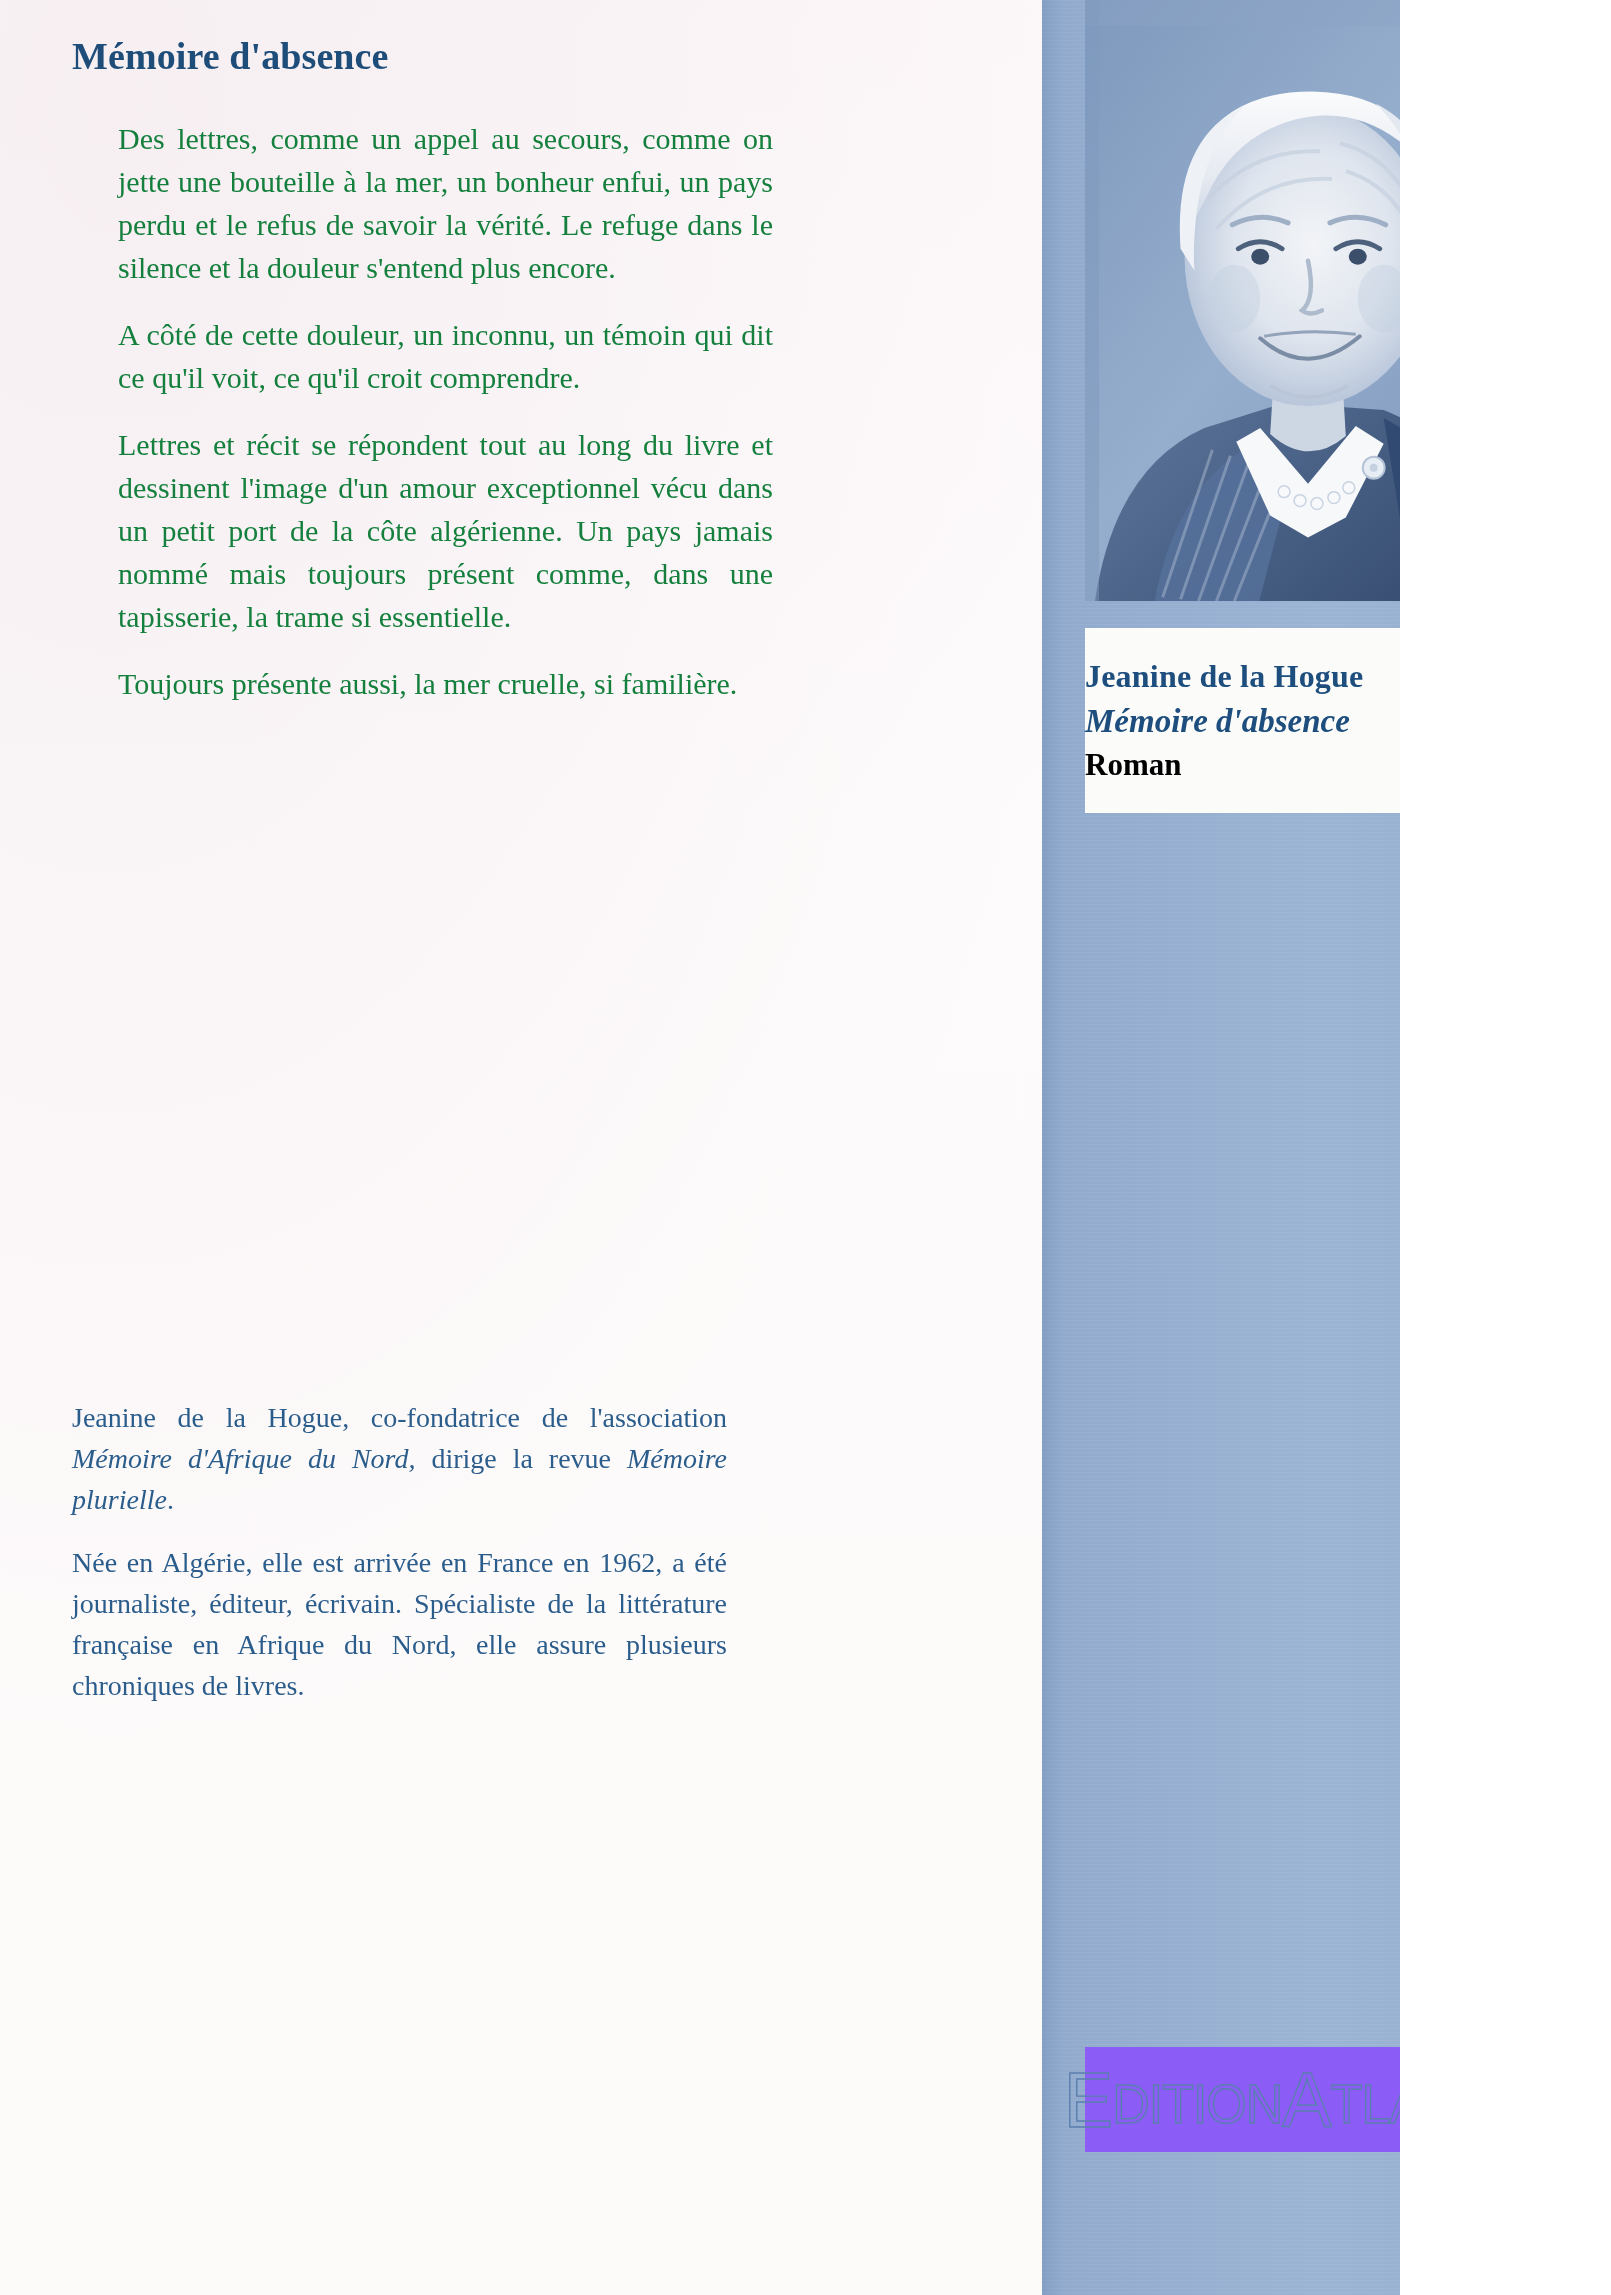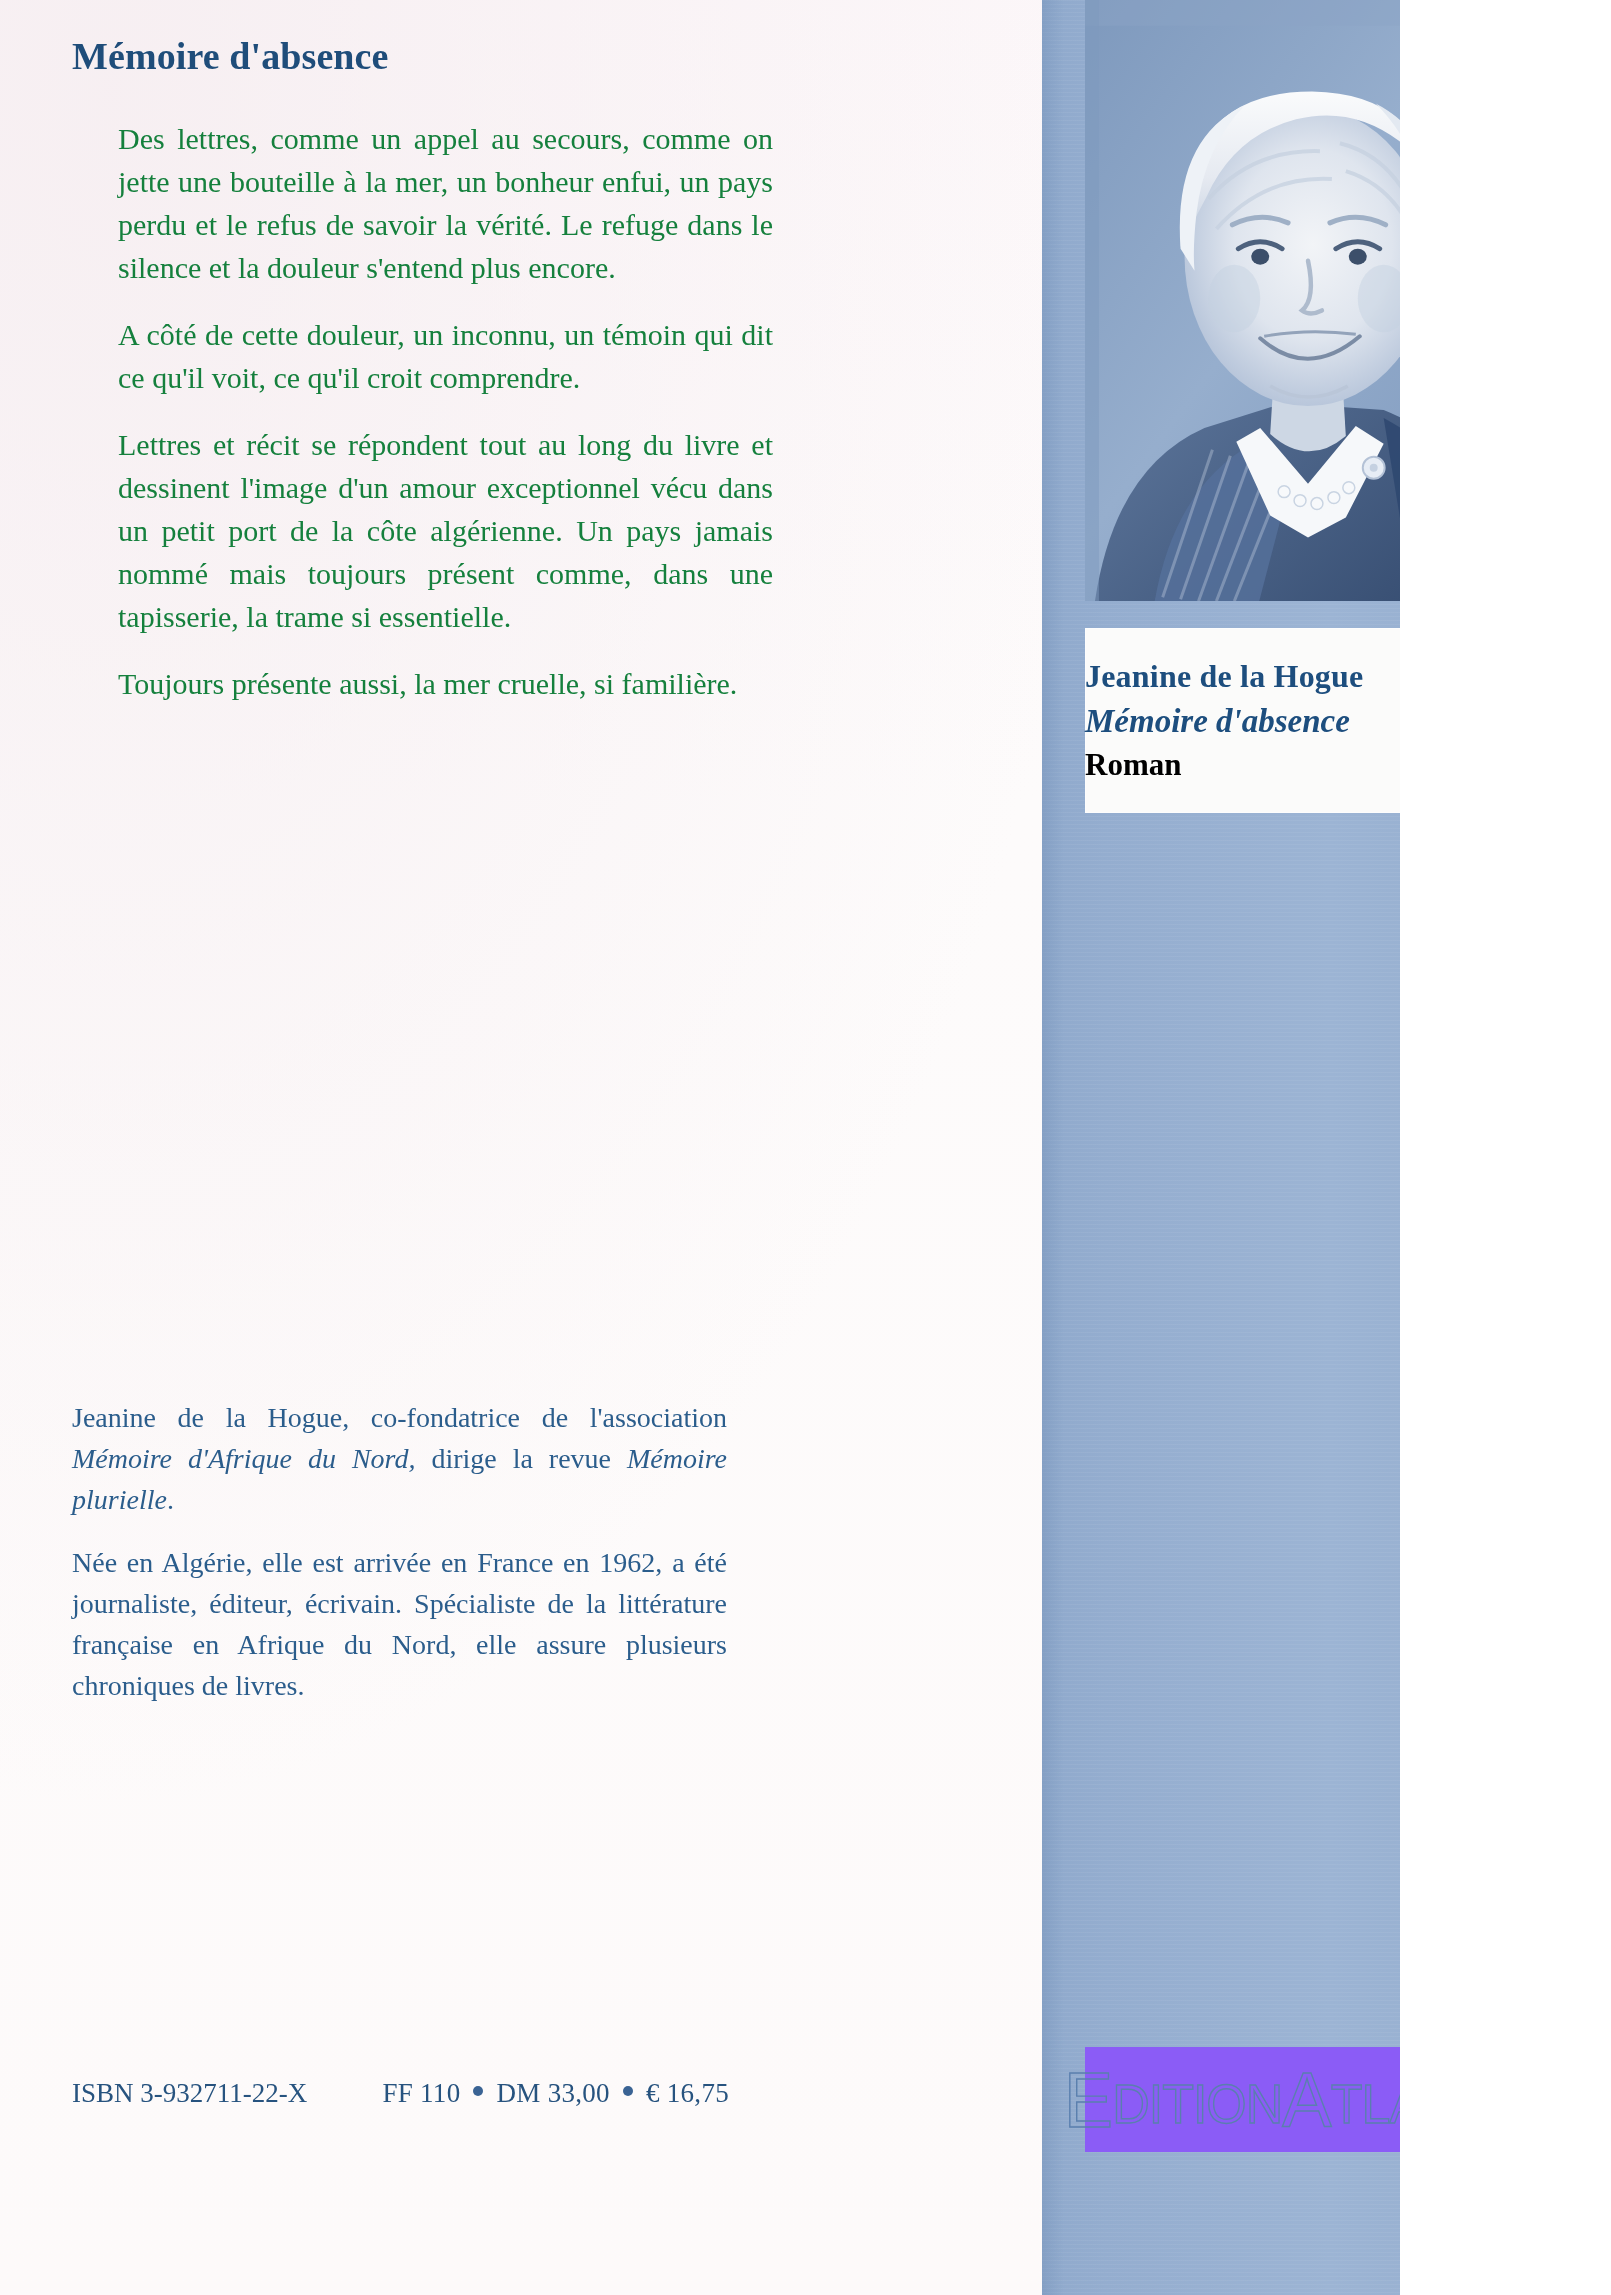--- a/index.html
+++ b/index.html
@@ -226,24 +226,20 @@
       <p>A côté de cette douleur, un inconnu, un témoin qui dit ce qu'il voit, ce qu'il croit comprendre.</p>
       <p>Lettres et récit se répondent tout au long du livre et dessinent l'image d'un amour exceptionnel vécu dans un petit port de la côte algérienne. Un pays jamais nommé mais toujours présent comme, dans une tapisserie, la trame si essentielle.</p>
       <p class="last-line-natural">Toujours présente aussi, la mer cruelle, si familière.</p>
     </div>
 
     <div class="bio">
       <p><span>Jeanine de la Hogue, co-fondatrice de l'association </span><i>Mémoire d'Afrique du Nord,</i><span> dirige la revue </span><i>Mémoire plurielle</i><span>.</span></p>
       <p>Née en Algérie, elle est arrivée en France en 1962, a été journaliste, éditeur, écrivain. Spécialiste de la littérature française en Afrique du Nord, elle assure plusieurs chroniques de livres.</p>
     </div>
 
-    <div class="footer-line">
-      <span class="isbn">ISBN 3-932711-22-X</span>
-      <span class="prices"><span>FF 110</span><span class="bullet"></span><span>DM 33,00</span><span class="bullet"></span><span>€ 16,75</span></span>
-    </div>
   </div>
 
   <div class="band">
     <div class="band-inner-shade"></div>
   </div>
 
   <div class="portrait">
     <svg viewBox="0 0 448 604" preserveAspectRatio="xMidYMid slice">
       <defs>
         <linearGradient id="bg" x1="0" y1="0" x2="1" y2="1">

